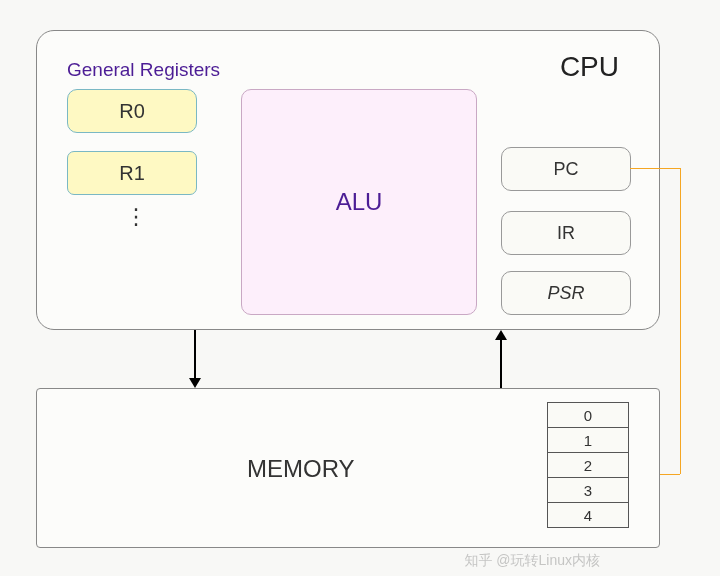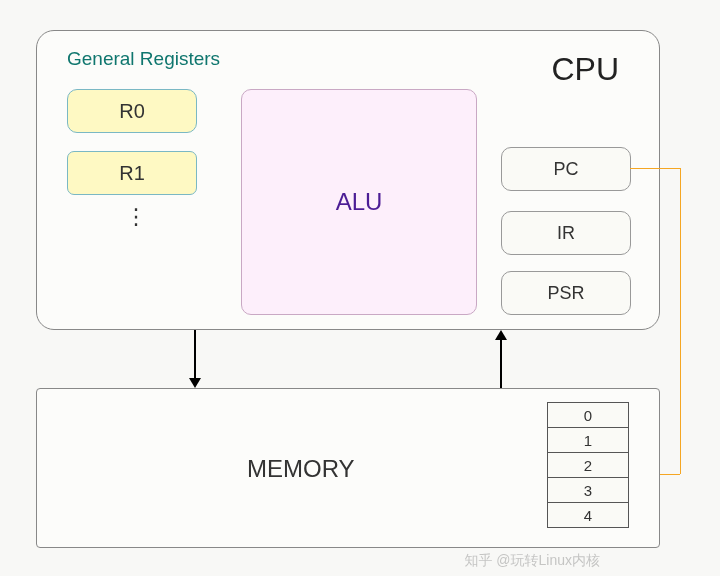--- a/index.html
+++ b/index.html
@@ -16,29 +16,29 @@
       top: 30px;
       width: 624px;
       height: 300px;
       border: 1.5px solid #888;
       border-radius: 18px;
       background: #fcfcfa;
     }
     .section-title {
       position: absolute;
       left: 30px;
-      top: 17px;
+      top: 28px;
       font-size: 19px;
-      color: #0f766e;
+      color: #4c1d95;
     }
     .cpu-label {
       position: absolute;
       right: 40px;
       top: 20px;
-      font-size: 32px;
+      font-size: 28px;
       color: #222;
       margin-left: 20px;
     }
     .reg {
       position: absolute;
       left: 30px;
       width: 130px;
       height: 44px;
       background: #fef9c3;
       border: 1.5px solid #7ab8c4;
@@ -85,21 +85,21 @@
       border: 1.5px solid #999;
       border-radius: 10px;
       display: flex;
       align-items: center;
       justify-content: center;
       font-size: 18px;
       color: #333;
     }
     .rreg-pc { top: 116px; }
     .rreg-ir { top: 180px; }
-    .rreg-psr { top: 240px; }
+    .rreg-psr { top: 240px; font-style: italic; }
     .memory-box {
       position: absolute;
       left: 36px;
       top: 388px;
       width: 624px;
       height: 160px;
       border: 1.5px solid #888;
       border-radius: 4px;
       background: #fcfcfa;
     }

